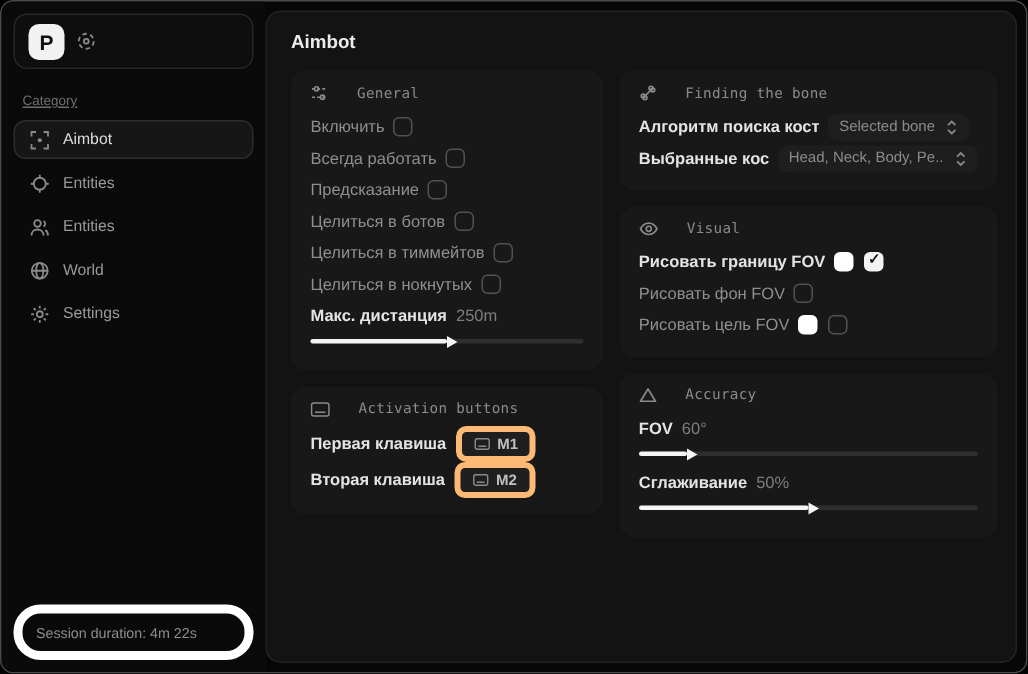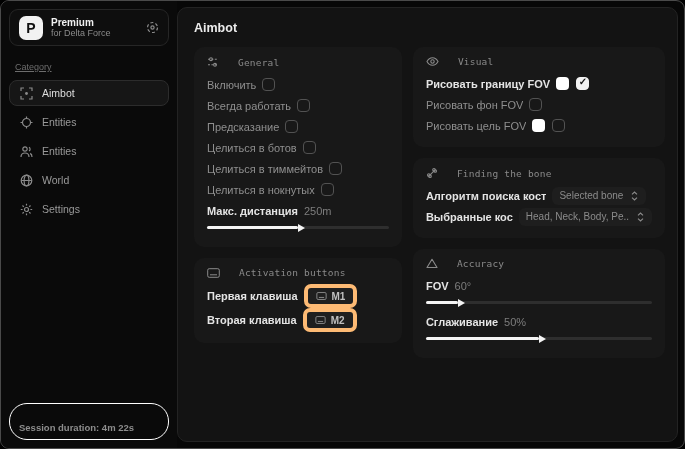--- a/index.html
+++ b/index.html
@@ -56,25 +56,25 @@
     border: 1px solid transparent;
     cursor: default;
   }
   .nav-item.on {
     background: #161616; border-color: #2c2c2c; color: #dedede;
   }
   .nav-item svg { flex: 0 0 auto; }
 
   .session-box {
     margin-top: auto;
-    border: 1px solid #ffffff; border-radius: 18px;
+    border: 6px solid #ffffff; border-radius: 18px;
     height: 37px;
     display: flex; align-items: flex-end;
     padding: 0 9px 6px 9px;
-    font-size: 9.5px; color: #8d8d8d; font-weight: bold;
+    font-size: 9.5px; color: #8d8d8d;
   }
 
   
   .main {
     flex: 1;
     margin: 6px 6px 6px 0;
     background: #131313;
     border: 1px solid #232323;
     border-radius: 10px;
     padding: 10px 12px 0 16px;
@@ -141,24 +141,20 @@
 </style>
 </head>
 <body>
 
 <div class="window">
 
   <div class="sidebar">
 
     <div class="premium-box">
       <div class="p-logo">P</div>
-      <div class="premium-text">
-        <div class="premium-title">Premium</div>
-        <div class="premium-sub">for Delta Force</div>
-      </div>
       <span class="sync icon">
         <svg width="13" height="13" viewBox="0 0 13 13" fill="none" stroke="currentColor" stroke-width="1.2">
           <circle cx="6.5" cy="6.5" r="5" stroke-dasharray="3 2.2"></circle>
             <circle cx="6.5" cy="6.5" r="1.6"></circle>
         </svg>
       </span>
     </div>
 
     <div class="category-label">Category</div>
 
@@ -305,53 +301,20 @@
                 </svg>
               </span>
               <span>M2</span>
             </span>
           </div>
         </div>
 
       </div>
 
       <div class="col">
-
-        <div class="card">
-          <div class="card-title">
-            <span class="icon">
-              <svg width="13" height="11" viewBox="0 0 13 11" fill="none" stroke="currentColor" stroke-width="1.1">
-                <path d="M1 5.5C2.3 3 4.3 1.7 6.5 1.7S10.7 3 12 5.5C10.7 8 8.7 9.3 6.5 9.3S2.3 8 1 5.5z"></path>
-                  <circle cx="6.5" cy="5.5" r="1.7"></circle>
-              </svg>
-            </span>
-            <span>Visual</span>
-          </div>
-
-          <div class="row">
-            <span class="lbl on">Рисовать границу FOV</span>
-            <span class="ctrls">
-              <span class="swatch" style="background: rgb(255, 255, 255);"></span>
-              <span class="checkbox on"></span>
-            </span>
-          </div>
-          <div class="row">
-            <span class="lbl">Рисовать фон FOV</span>
-            <span class="ctrls">
-              <span class="checkbox"></span>
-            </span>
-          </div>
-          <div class="row">
-            <span class="lbl">Рисовать цель FOV</span>
-            <span class="ctrls">
-              <span class="swatch" style="background: rgb(255, 255, 255);"></span>
-              <span class="checkbox"></span>
-            </span>
-          </div>
-        </div>
 
         <div class="card">
           <div class="card-title">
             <span class="icon">
               <svg width="12" height="12" viewBox="0 0 12 12" fill="none" stroke="currentColor" stroke-width="1.1">
                 <path d="M3.6 8.4l4.8-4.8"></path>
                   <circle cx="2.8" cy="8" r="1.3"></circle>
                   <circle cx="4" cy="9.2" r="1.3"></circle>
                   <circle cx="8" cy="2.8" r="1.3"></circle>
                   <circle cx="9.2" cy="4" r="1.3"></circle>
@@ -380,20 +343,53 @@
                   <path d="M2 3.4L4.5 1 7 3.4M2 6.6L4.5 9 7 6.6"></path>
                 </svg>
               </span>
             </span>
           </div>
         </div>
 
         <div class="card">
           <div class="card-title">
             <span class="icon">
+              <svg width="13" height="11" viewBox="0 0 13 11" fill="none" stroke="currentColor" stroke-width="1.1">
+                <path d="M1 5.5C2.3 3 4.3 1.7 6.5 1.7S10.7 3 12 5.5C10.7 8 8.7 9.3 6.5 9.3S2.3 8 1 5.5z"></path>
+                  <circle cx="6.5" cy="5.5" r="1.7"></circle>
+              </svg>
+            </span>
+            <span>Visual</span>
+          </div>
+
+          <div class="row">
+            <span class="lbl on">Рисовать границу FOV</span>
+            <span class="ctrls">
+              <span class="swatch" style="background: rgb(255, 255, 255);"></span>
+              <span class="checkbox on"></span>
+            </span>
+          </div>
+          <div class="row">
+            <span class="lbl">Рисовать фон FOV</span>
+            <span class="ctrls">
+              <span class="checkbox"></span>
+            </span>
+          </div>
+          <div class="row">
+            <span class="lbl">Рисовать цель FOV</span>
+            <span class="ctrls">
+              <span class="swatch" style="background: rgb(255, 255, 255);"></span>
+              <span class="checkbox"></span>
+            </span>
+          </div>
+        </div>
+
+        <div class="card">
+          <div class="card-title">
+            <span class="icon">
               <svg width="12" height="11" viewBox="0 0 12 11" fill="none" stroke="currentColor" stroke-width="1.1">
                 <path d="M6 1.3L11 9.5H1z" stroke-linejoin="round"></path>
               </svg>
             </span>
             <span>Accuracy</span>
           </div>
 
           <div class="row">
             <span class="lbl strong">FOV</span>
             <span class="val">60°</span>

